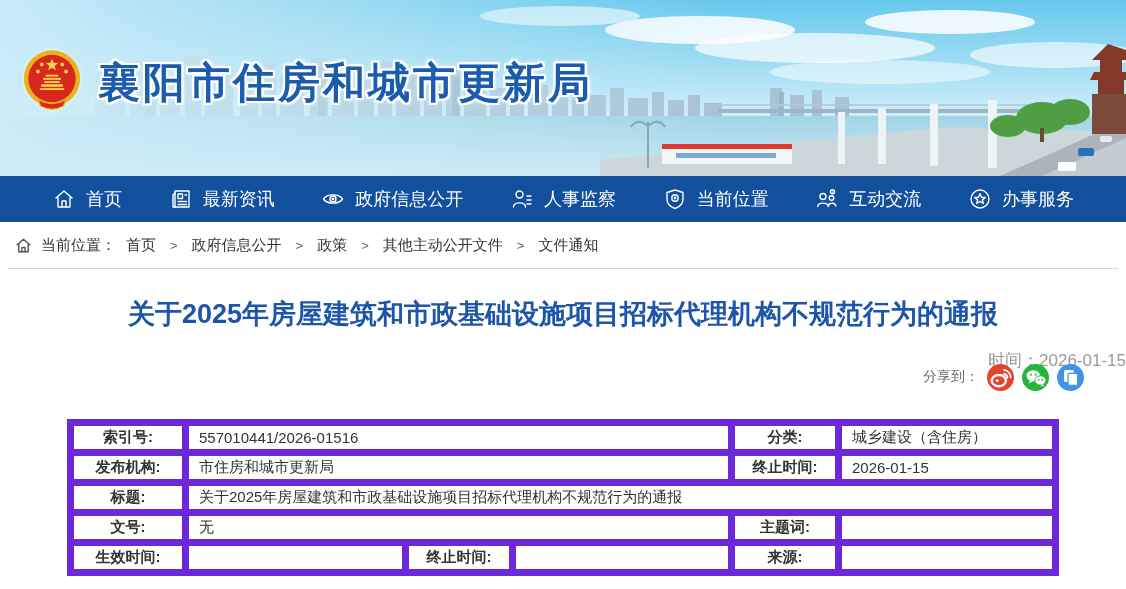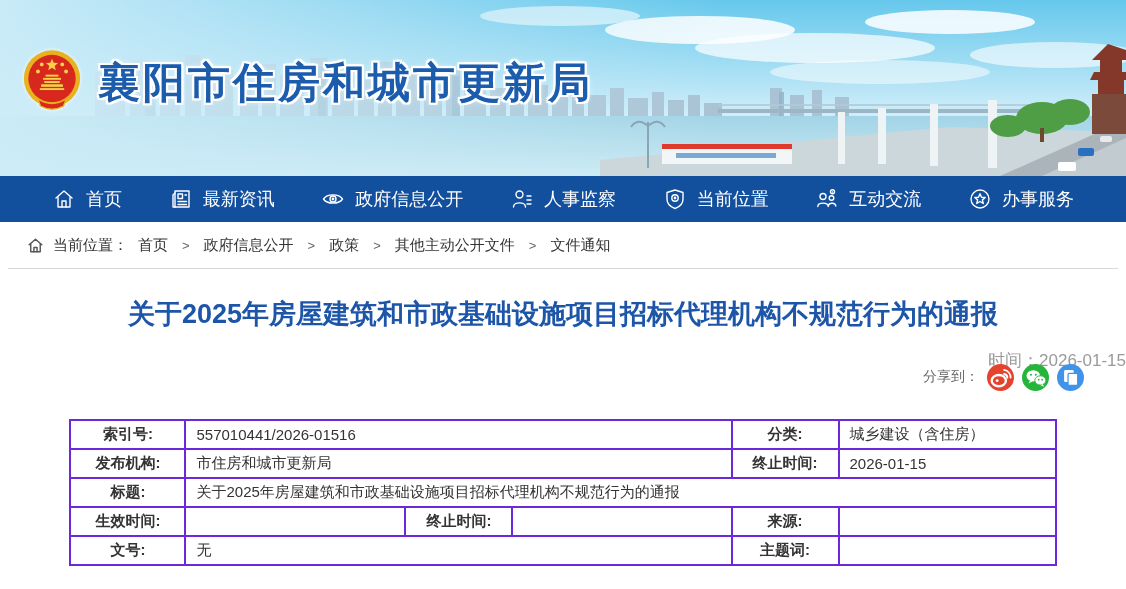--- a/index.html
+++ b/index.html
@@ -15,21 +15,21 @@
     text-shadow:2px 0 0 #fff,-2px 0 0 #fff,0 2px 0 #fff,0 -2px 0 #fff,2px 2px 0 #fff,-2px -2px 0 #fff,2px -2px 0 #fff,-2px 2px 0 #fff,0 0 6px rgba(255,255,255,.9); }
 
   
   .navbar { width:1126px; height:46px; background:#124f9c; display:flex; align-items:center;
     justify-content:space-between; padding:0 52px; }
   .nav-item { display:flex; align-items:center; gap:10px; color:#fff; font-size:18px; cursor:pointer; text-decoration:none; }
   .nav-icon { width:24px; height:24px; display:flex; }
   .nav-icon svg { width:24px; height:24px; }
 
   
-  .breadcrumb { height:46px; display:flex; align-items:center; padding:0 26px; font-size:15px; color:#333; }
+  .breadcrumb { height:46px; display:flex; align-items:center; padding:0 14px; font-size:15px; color:#333; }
   .crumb-home { width:19px; height:19px; margin-right:8px; display:flex; }
   .crumb-loc { margin-right:10px; }
   .crumb { color:#333; text-decoration:none; cursor:pointer; }
   .sep { color:#666; margin:0 14px; font-size:13px; }
   .divider { border-top:1px solid #d8d8d8; margin:0 8px; }
 
   
   .doc-title { margin:28px 70px 0; text-align:center; font-size:27px; line-height:34px;
     font-weight:700; color:#1d55a8; }
   .meta-row { position:relative; height:32px; margin-top:14px; }
@@ -37,21 +37,21 @@
   .share { position:absolute; right:42px; top:16px; height:32px; display:flex; align-items:center; gap:8px;
     color:#666; font-size:14px; }
   .share-icon { width:27px; height:27px; border-radius:50%; display:flex; align-items:center;
     justify-content:center; cursor:pointer; }
   .share-icon svg { width:27px; height:27px; }
   .weibo { background:#e6432e; } .wechat { background:#26b43b; } .copy { background:#3f94ea; }
 
   
   .meta-table { width:985px; margin:42px auto 0; border-collapse:collapse; table-layout:fixed;
     font-size:15px; color:#333; }
-  .meta-table td { border:2px solid #6d28d9; height:29px; padding:2px 10px; overflow:hidden; white-space:nowrap; }
+  .meta-table td { border:7px solid #6d28d9; height:29px; padding:2px 10px; overflow:hidden; white-space:nowrap; }
   .meta-table td.lbl { font-weight:700; text-align:center; padding:2px 4px; }
 </style>
 </head>
 <body>
 
 <header class="banner">
   <svg class="banner-bg" viewBox="0 0 1126 176" preserveAspectRatio="none">
     <defs>
       <linearGradient id="gSky" x1="0" y1="0" x2="0" y2="1">
         <stop offset="0" stop-color="#66c8ec"></stop>
@@ -334,28 +334,28 @@
       <td class="lbl">发布机构:</td>
       <td colspan="3">市住房和城市更新局</td>
       <td class="lbl">终止时间:</td>
       <td>2026-01-15</td>
     </tr>
     <tr>
       <td class="lbl">标题:</td>
       <td colspan="5">关于2025年房屋建筑和市政基础设施项目招标代理机构不规范行为的通报</td>
     </tr>
     <tr>
+      <td class="lbl">文号:</td>
+      <td colspan="3">无</td>
+      <td class="lbl">主题词:</td>
+      <td></td>
+    </tr>
+    <tr>
       <td class="lbl">生效时间:</td>
       <td></td>
       <td class="lbl">终止时间:</td>
       <td></td>
       <td class="lbl">来源:</td>
       <td></td>
     </tr>
-    <tr>
-      <td class="lbl">文号:</td>
-      <td colspan="3">无</td>
-      <td class="lbl">主题词:</td>
-      <td></td>
-    </tr>
   </tbody>
     </table>
 </main>
 
 </body></html>

